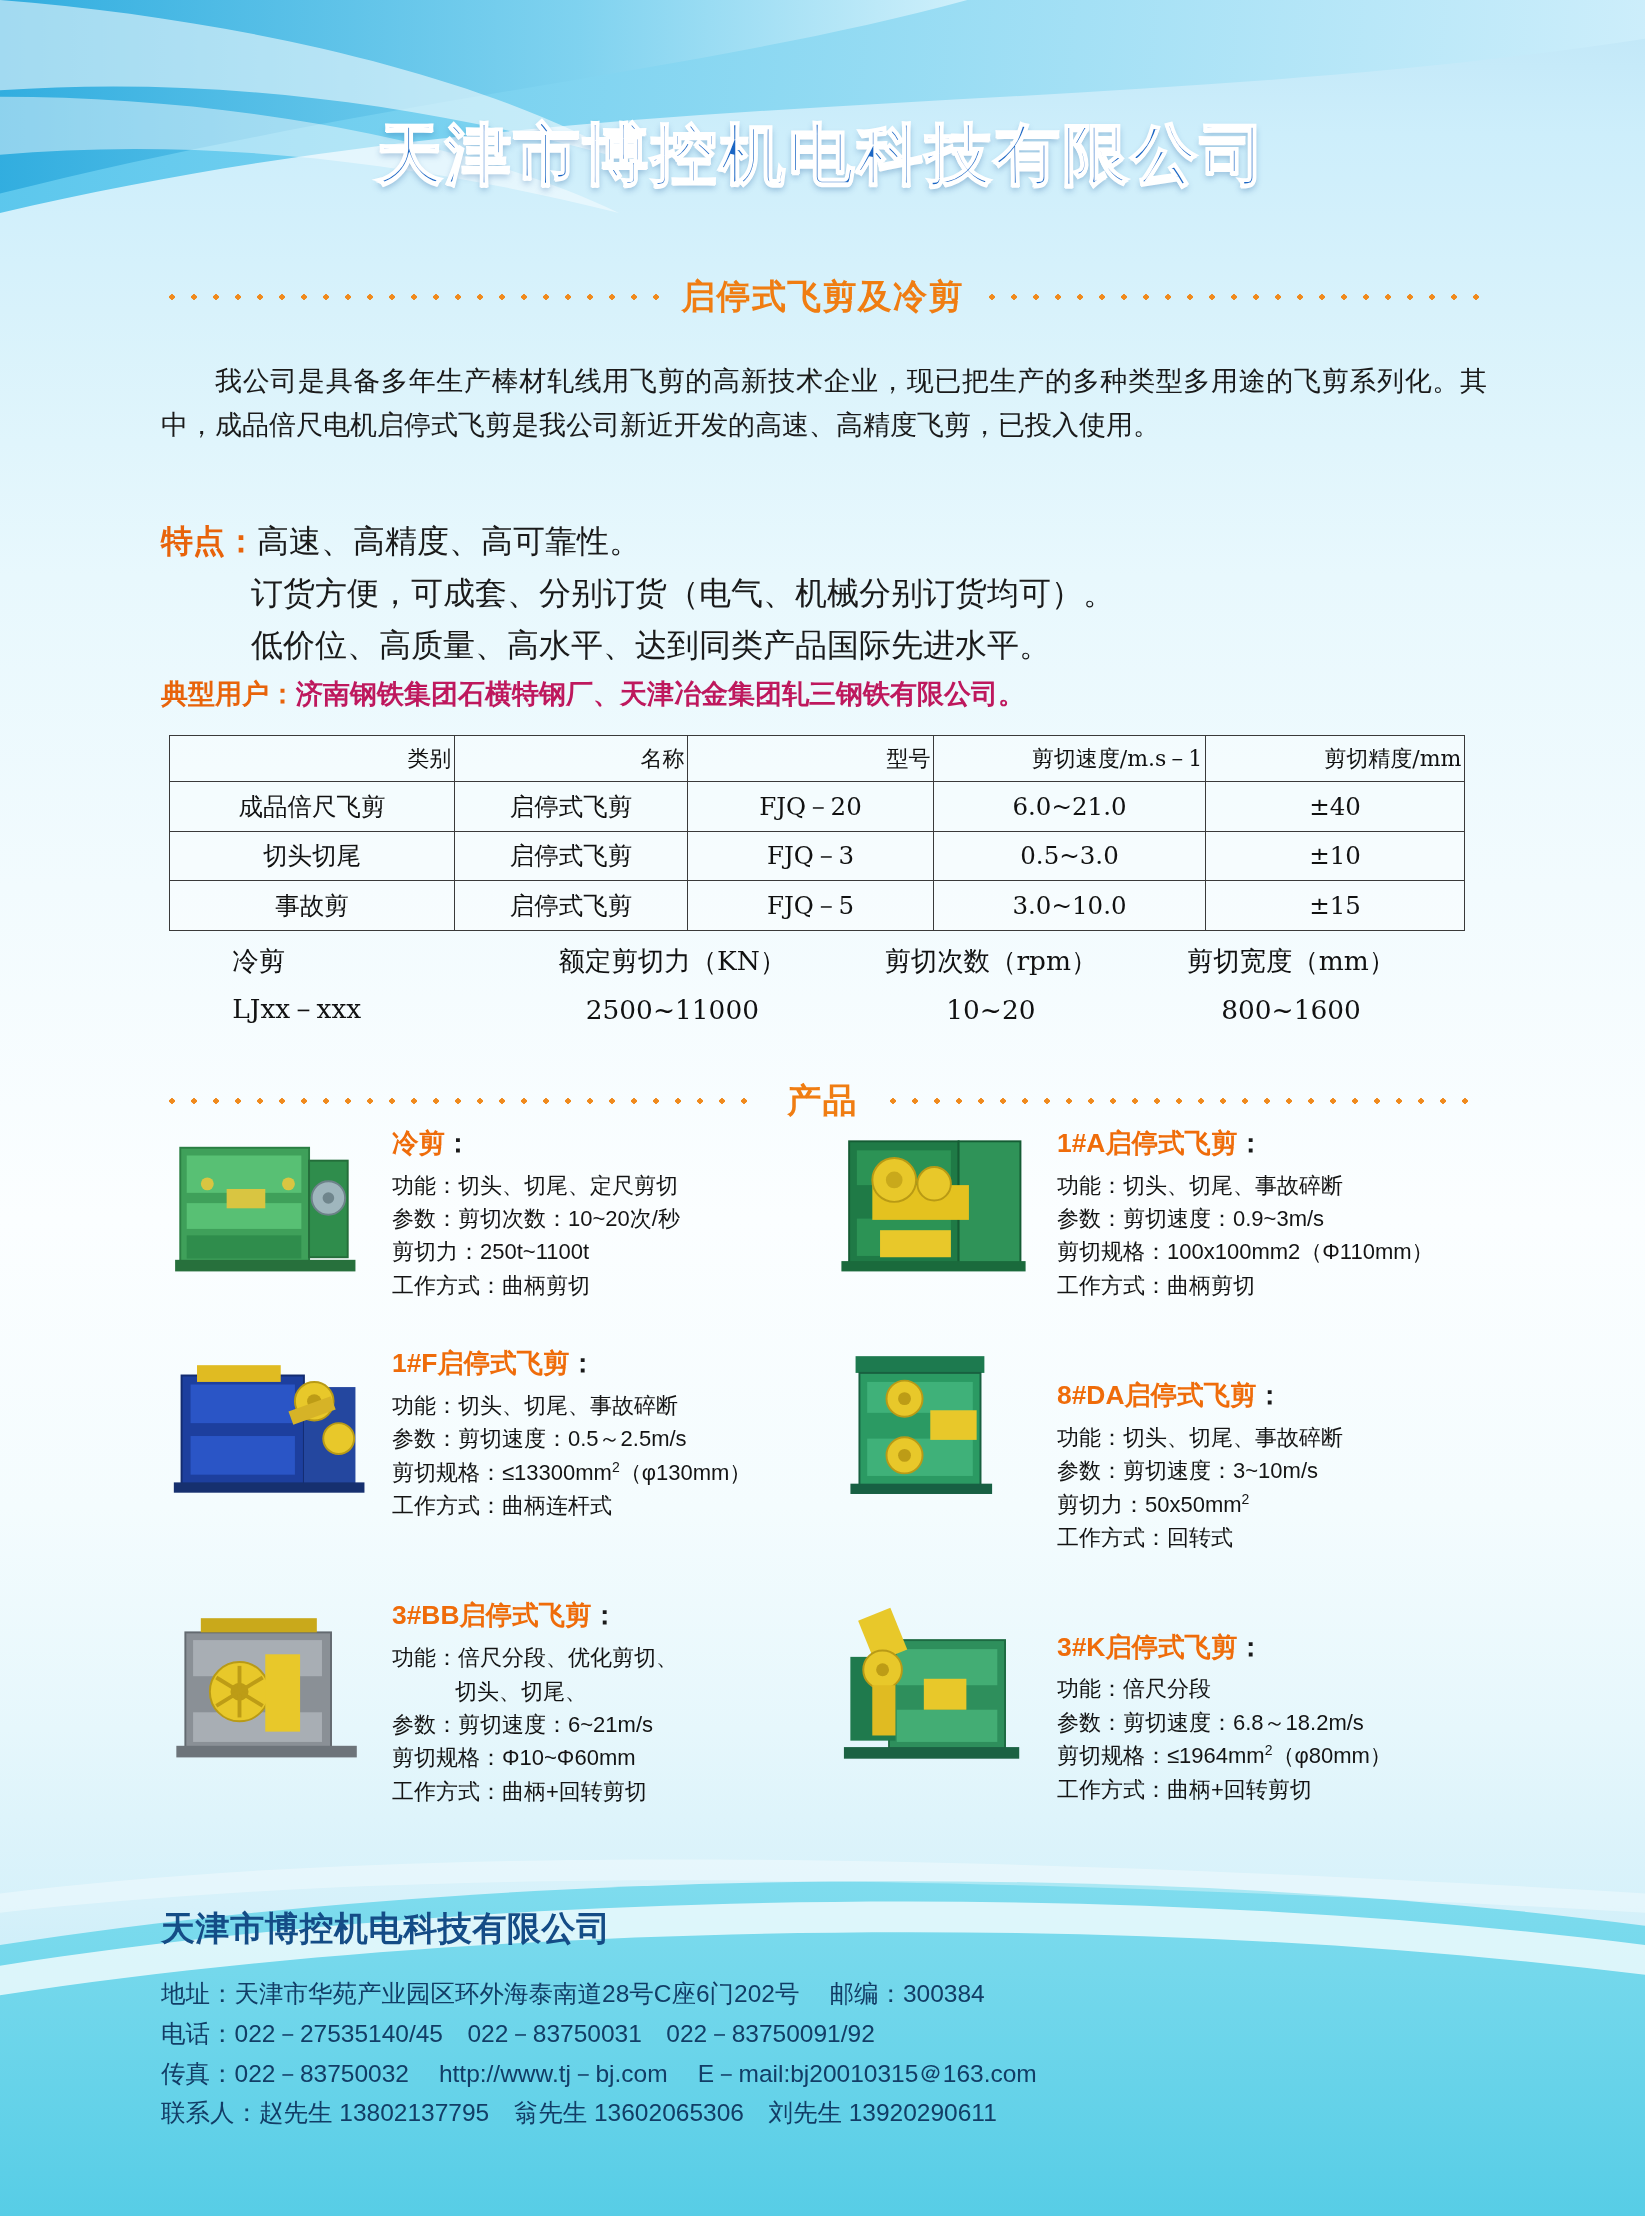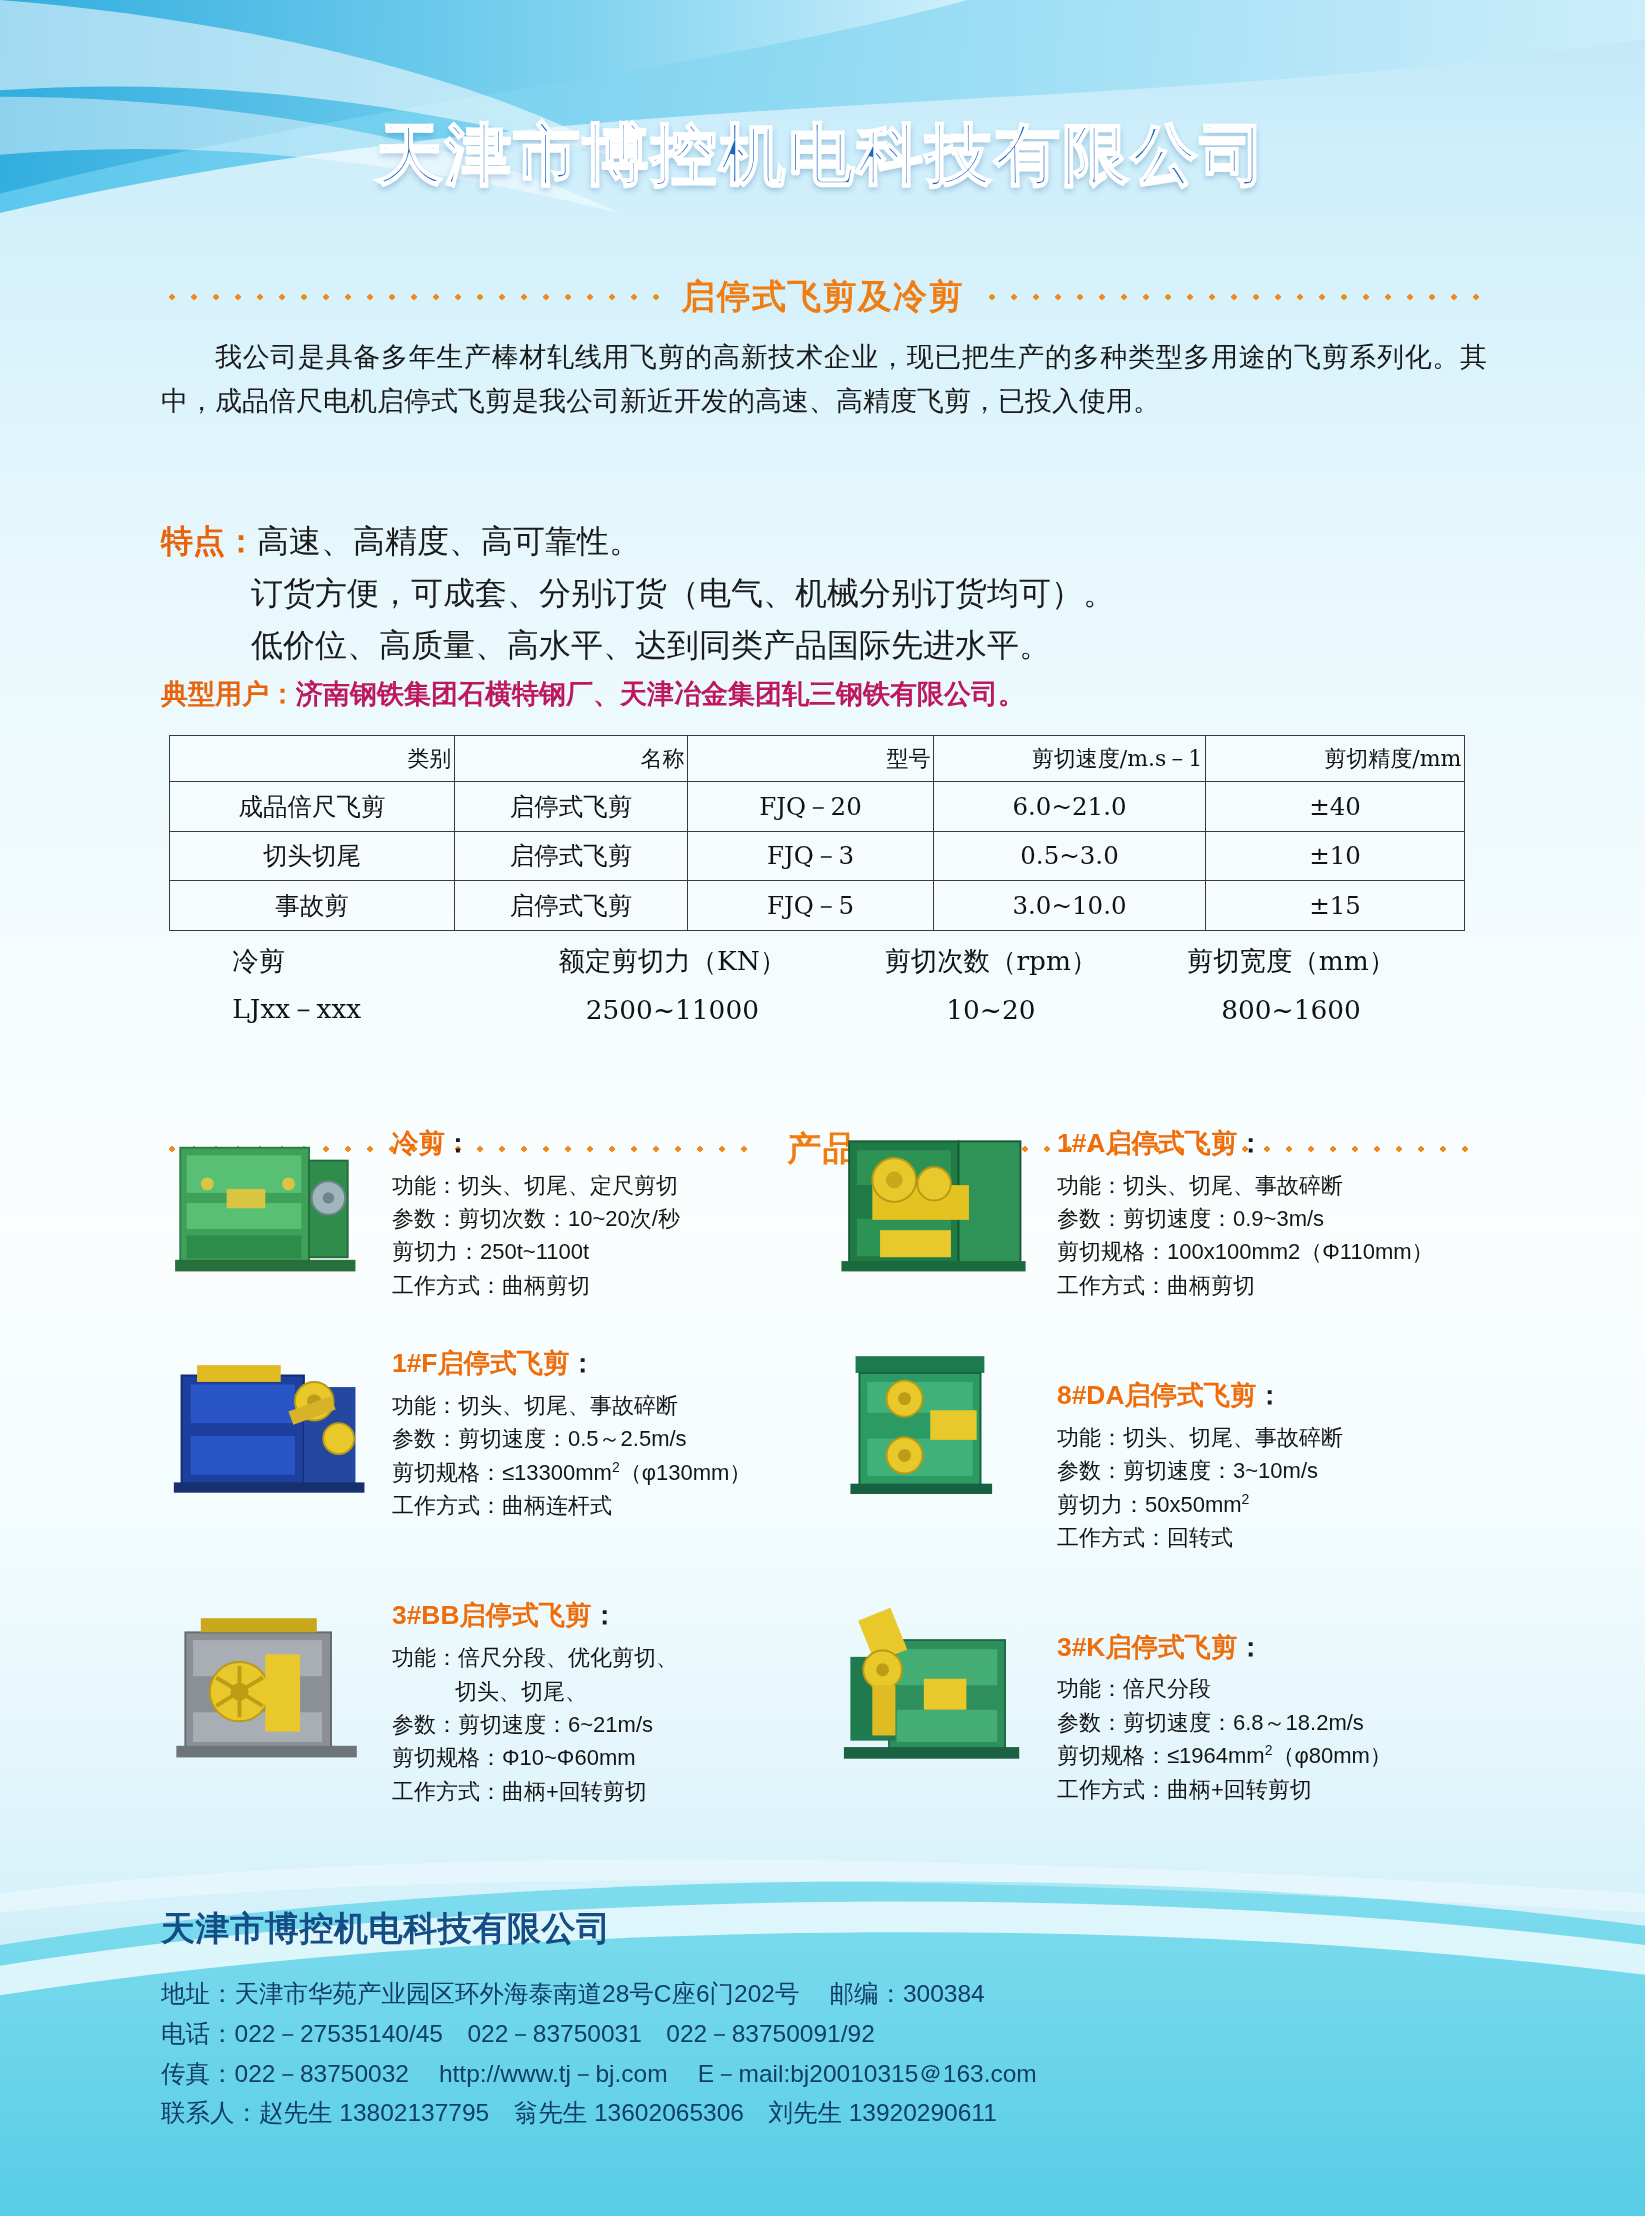--- a/index.html
+++ b/index.html
@@ -58,21 +58,21 @@
   .band-title {
     font-size: 34px;
     font-weight: bold;
     color: #f07d12;
     letter-spacing: 1.3px;
     white-space: nowrap;
   }
 
   .intro {
     position: absolute;
-    left: 161px; right: 158px; top: 336px;
+    left: 161px; right: 158px; top: 360px;
     font-size: 27px;
     line-height: 1.62;
     color: #1a1a1a;
     text-align: justify;
   }
   .intro p { margin: 0; text-indent: 54px; }
 
   .feat-block { position: absolute; left: 161px; right: 158px; top: 516px; }
   .feat-row { display: flex; align-items: baseline; font-size: 32px; line-height: 1.62; color: #1a1a1a; }
   .feat-label { color: #e8630a; font-weight: bold; white-space: nowrap; }
@@ -238,21 +238,21 @@
       </tr>
       <tr>
         <td class="first">LJxx－xxx</td>
         <td>2500~11000</td>
         <td>10~20</td>
         <td>800~1600</td>
       </tr>
     </tbody>
   </table>
 
-  <div class="section-band" style="top:1126px;gap:24px;">
+  <div class="section-band" style="top:1078px;gap:24px;">
     <span class="dots"></span>
     <span class="band-title">产品</span>
     <span class="dots"></span>
   </div>
 
   <div class="products">
 
     <div class="prow">
 
       <div class="pcell">

